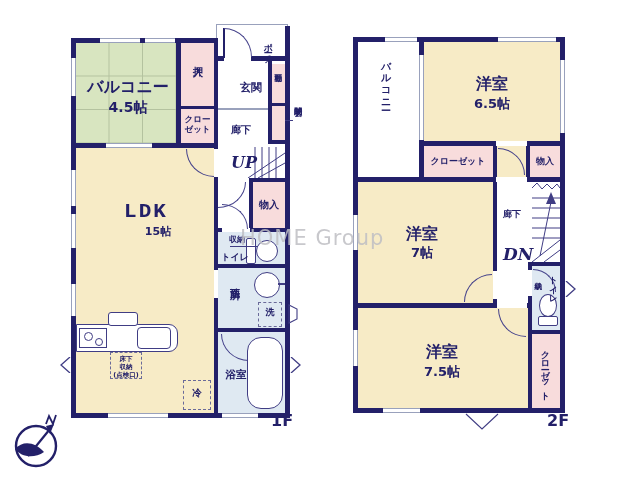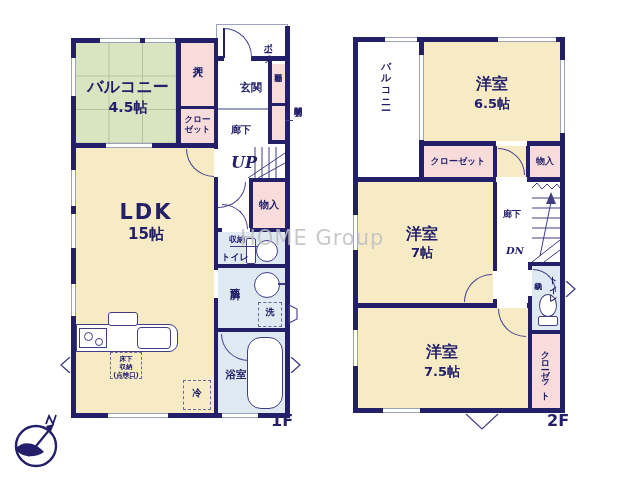--- a/index.html
+++ b/index.html
@@ -144,22 +144,22 @@
   <div class="lbl" style="left:97px;top:99px;width:62px;font-size:14px;">4.5帖</div>
   <div class="lbl v" style="left:192px;top:58px;font-size:10px;">押入</div>
   <div class="lbl" style="left:182px;top:115px;width:31px;font-size:8.5px;">クローゼット</div>
   <div class="lbl" style="left:229px;top:82px;width:44px;font-size:11px;">玄関</div>
   <div class="lbl v" style="left:263px;top:36px;font-size:9px;">ポーチ</div>
   <div class="lbl v" style="left:273px;top:68px;font-size:7.5px;letter-spacing:0;">可動棚</div>
   <div class="lbl v" style="left:293px;top:101px;font-size:8px;letter-spacing:0;">玄関収納</div>
   <div class="lbl" style="left:226px;top:124px;width:30px;font-size:10px;">廊下</div>
   <div class="lbl italic" style="left:231px;top:154px;width:22px;font-size:16px;">UP</div>
   <div class="lbl" style="left:254px;top:199px;width:30px;font-size:10px;">物入</div>
-  <div class="lbl" style="left:110px;top:200px;width:72px;font-size:21px;letter-spacing:2px;">LDK</div>
-  <div class="lbl" style="left:116px;top:226px;width:60px;font-size:15px;">15帖</div>
+  <div class="lbl" style="left:110px;top:200px;width:72px;font-size:21px;letter-spacing:2px;font-family:Liberation Mono, monospace;">LDK</div>
+  <div class="lbl" style="left:128px;top:226px;width:60px;font-size:11px;">15帖</div>
   <div class="lbl" style="left:224px;top:235px;width:26px;font-size:8px;">収納</div>
   <div class="lbl" style="left:220px;top:252px;width:30px;font-size:9px;">トイレ</div>
   <div class="lbl v" style="left:229px;top:280px;font-size:10px;">洗面所</div>
   <div class="lbl" style="left:261px;top:307px;width:18px;font-size:9px;">洗</div>
   <div class="lbl" style="left:222px;top:368px;width:28px;font-size:10.5px;">浴室</div>
   <div class="lbl" style="left:111px;top:355px;width:30px;font-size:6.5px;line-height:1.25;"><span>床下</span><br><span>収納</span><br><span>(点検口)</span></div>
   <div class="lbl" style="left:188px;top:388px;width:18px;font-size:9.5px;">冷</div>
   <div class="floorlbl" style="left:271px;top:411px;">1F</div>
 
   <div class="room c-white" style="left:358px;top:42px;width:61px;height:136px;"></div>
@@ -233,21 +233,21 @@
     </svg>
 
   <div class="lbl v" style="left:380px;top:55px;font-size:10px;">バルコニー</div>
   <div class="lbl" style="left:462px;top:75px;width:60px;font-size:16px;">洋室</div>
   <div class="lbl" style="left:466px;top:97px;width:52px;font-size:13px;">6.5帖</div>
   <div class="lbl" style="left:428px;top:156px;width:60px;font-size:9px;">クローゼット</div>
   <div class="lbl" style="left:531px;top:156px;width:28px;font-size:9px;">物入</div>
   <div class="lbl" style="left:392px;top:225px;width:60px;font-size:16px;">洋室</div>
   <div class="lbl" style="left:398px;top:246px;width:48px;font-size:13px;">7帖</div>
   <div class="lbl" style="left:498px;top:209px;width:28px;font-size:9px;">廊下</div>
-  <div class="lbl italic" style="left:503px;top:245px;width:24px;font-size:10px;">DN</div>
+  <div class="lbl italic" style="left:503px;top:245px;width:24px;font-size:17px;">DN</div>
   <div class="lbl v" style="left:533px;top:276px;font-size:7.5px;letter-spacing:0;">収納</div>
   <div class="lbl v" style="left:548px;top:270px;font-size:8.5px;letter-spacing:0;">トイレ</div>
   <div class="lbl v" style="left:540px;top:344px;font-size:9px;letter-spacing:0;">クローゼット</div>
   <div class="lbl" style="left:412px;top:343px;width:60px;font-size:16px;">洋室</div>
   <div class="lbl" style="left:416px;top:365px;width:52px;font-size:13px;">7.5帖</div>
   <div class="floorlbl" style="left:547px;top:411px;">2F</div>
 
   <div class="watermark">HOME Group</div>
 
   <svg class="abs" style="left:8px;top:412px;" width="58" height="62">

